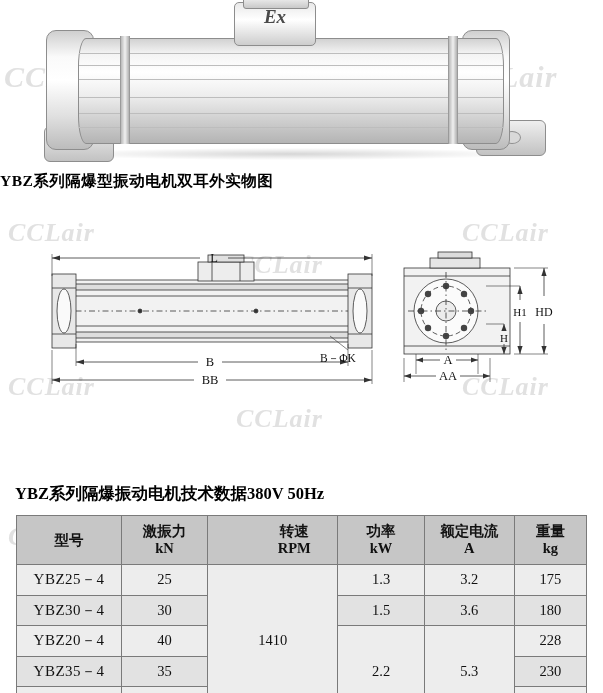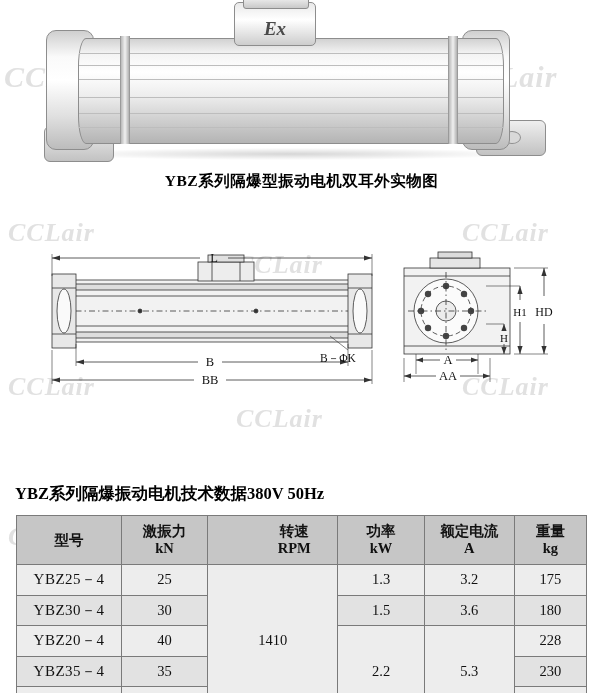--- a/index.html
+++ b/index.html
@@ -106,41 +106,39 @@
   }
   .ex-mark {
     position: absolute;
     left: 0; right: 0; top: 3px;
     text-align: center;
     font-family: "Liberation Serif", serif;
     font-style: italic;
     font-weight: bold;
     font-size: 19px;
     color: #4a4a4a;
-    margin-top: 12px;
   }
   .motor-shadow {
     position: absolute;
     left: 60px; top: 148px;
     width: 460px; height: 12px;
     background: radial-gradient(ellipse at center, rgba(0,0,0,0.16), rgba(0,0,0,0) 72%);
   }
   .ring {
     position: absolute;
     top: 36px; width: 8px; height: 108px;
     background: linear-gradient(to right, #b8b8b8, #f0f0f0, #b0b0b0);
     border-left: 1px solid #9a9a9a;
     border-right: 1px solid #9a9a9a;
   }
 
   
   .caption {
     position: absolute;
     width: 603px;
-    text-align: center;
     font-family: "Liberation Serif", "DejaVu Serif", serif;
     font-weight: bold;
     font-size: 15.5px;
     letter-spacing: 0.5px;
   }
   .caption-1 { top: 171px; }
   .caption-2 { top: 412px; }
 
   .title {
     position: absolute;

